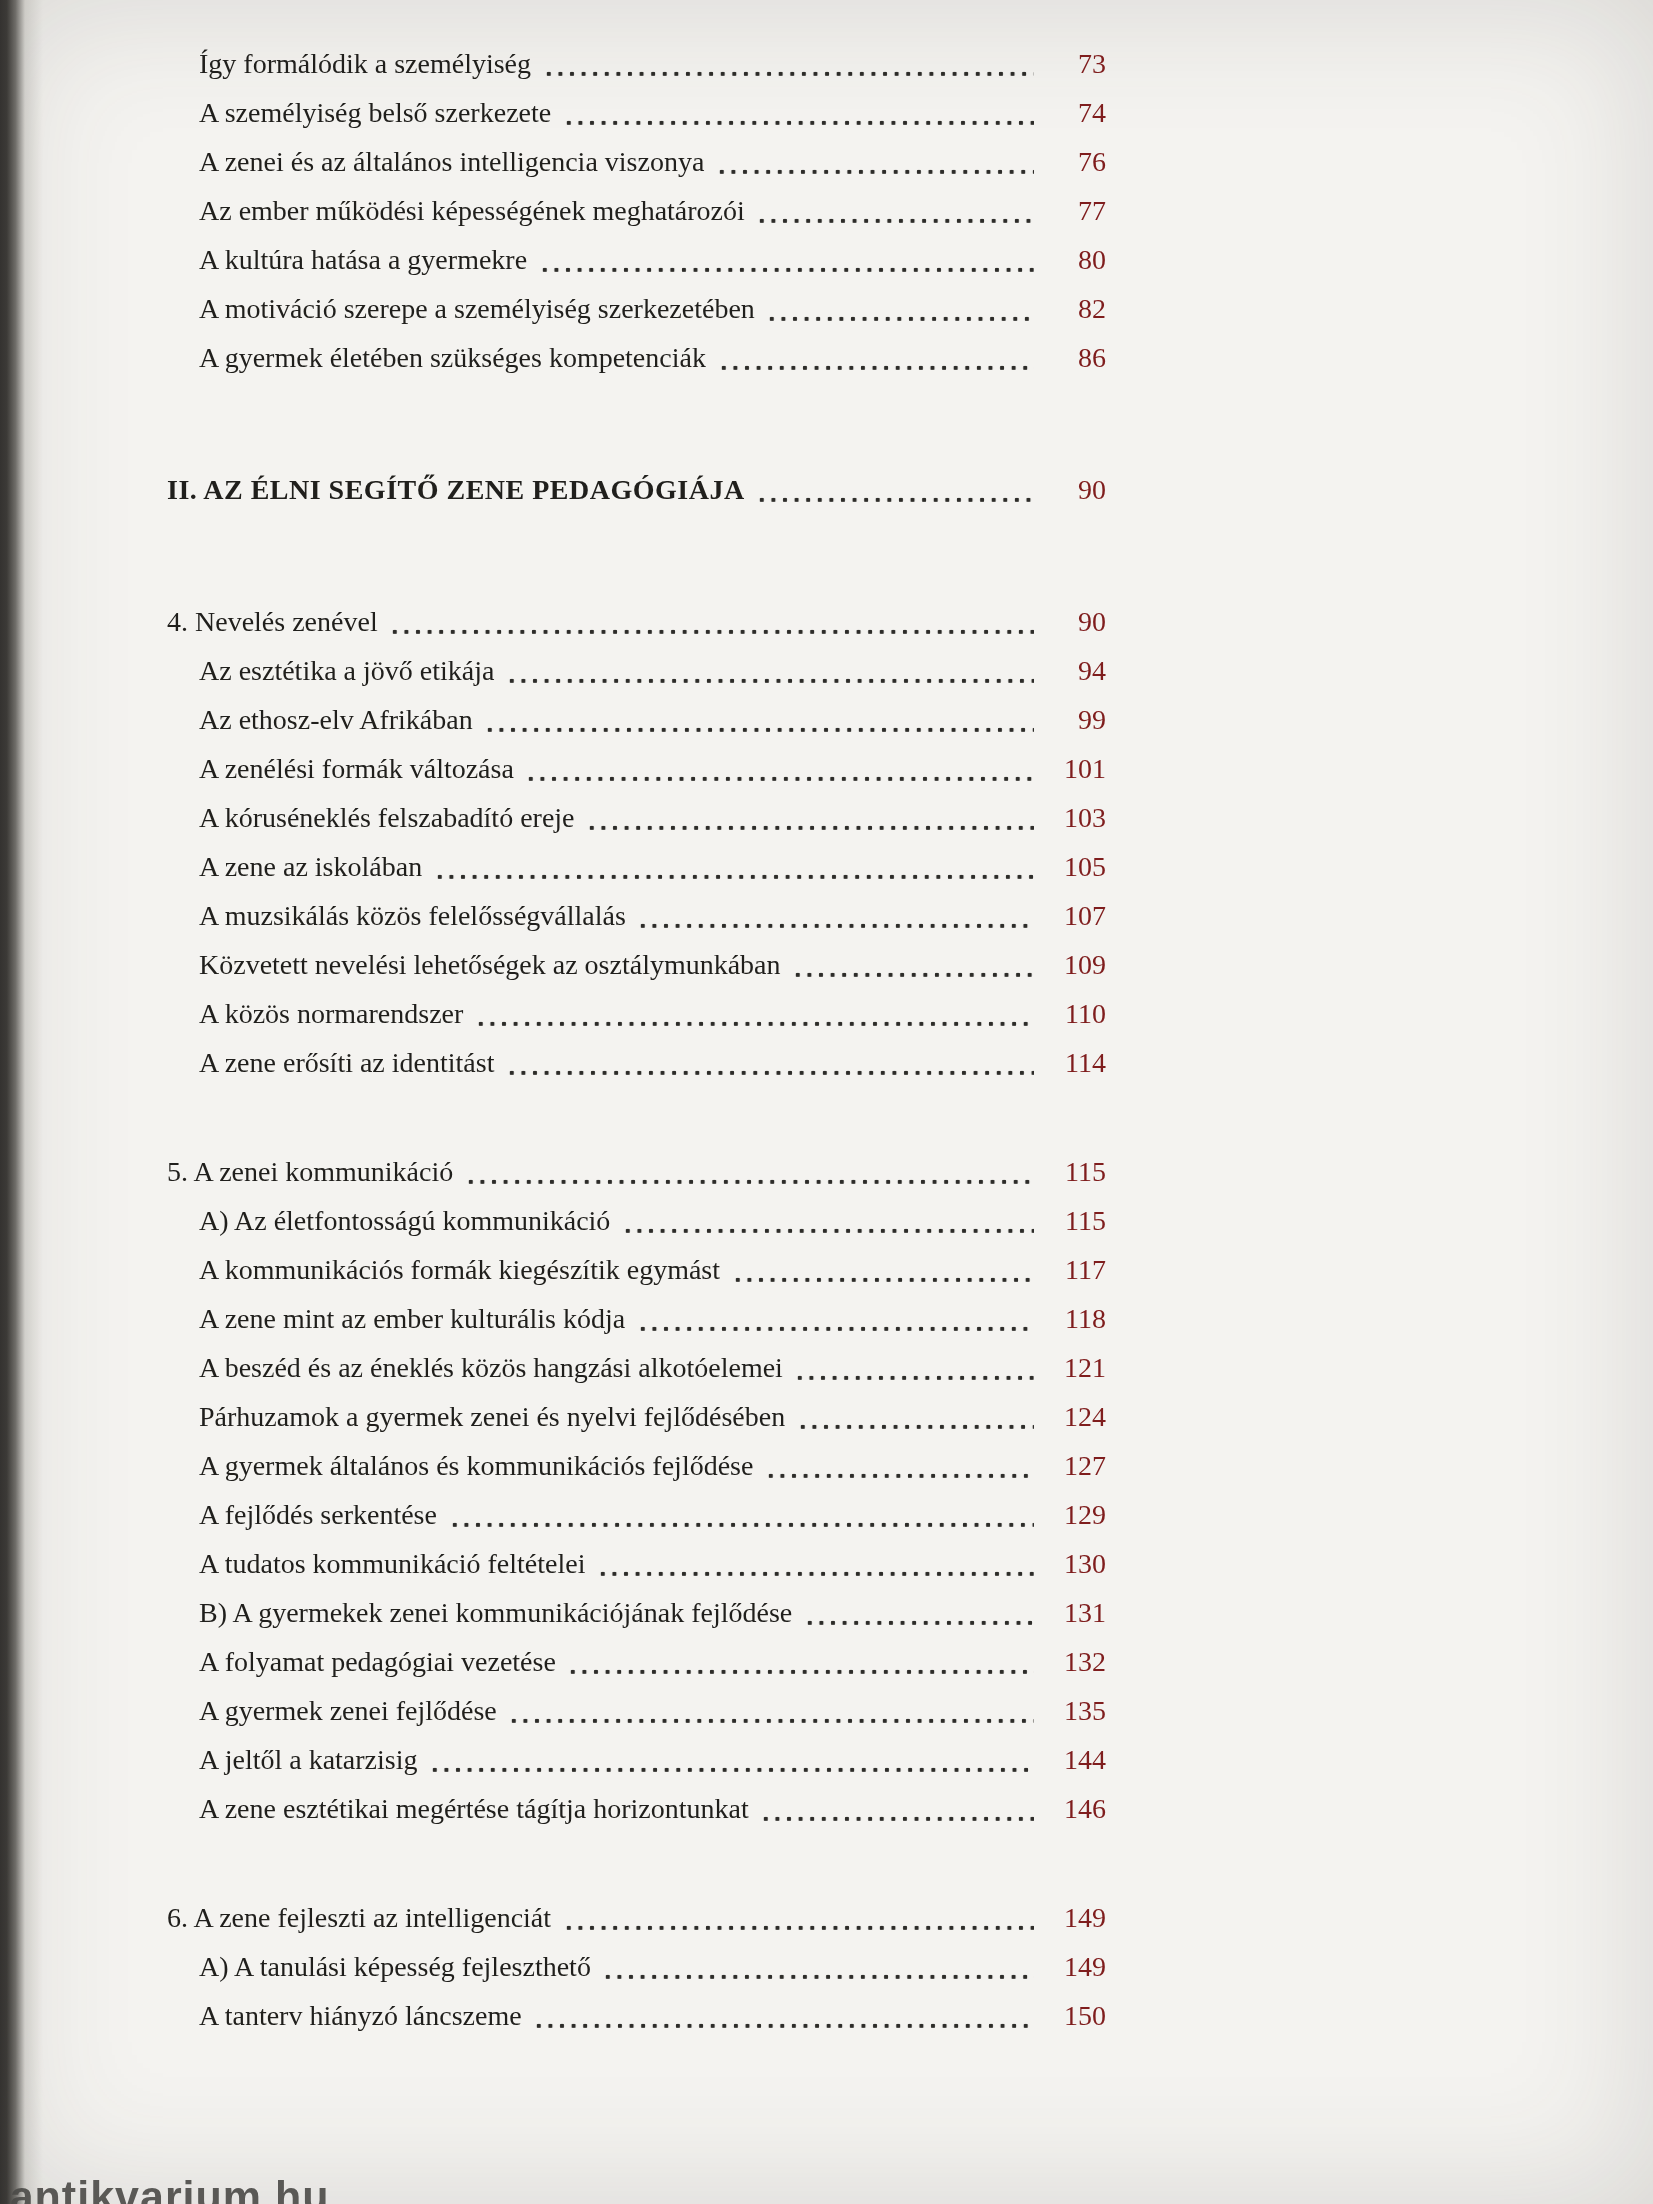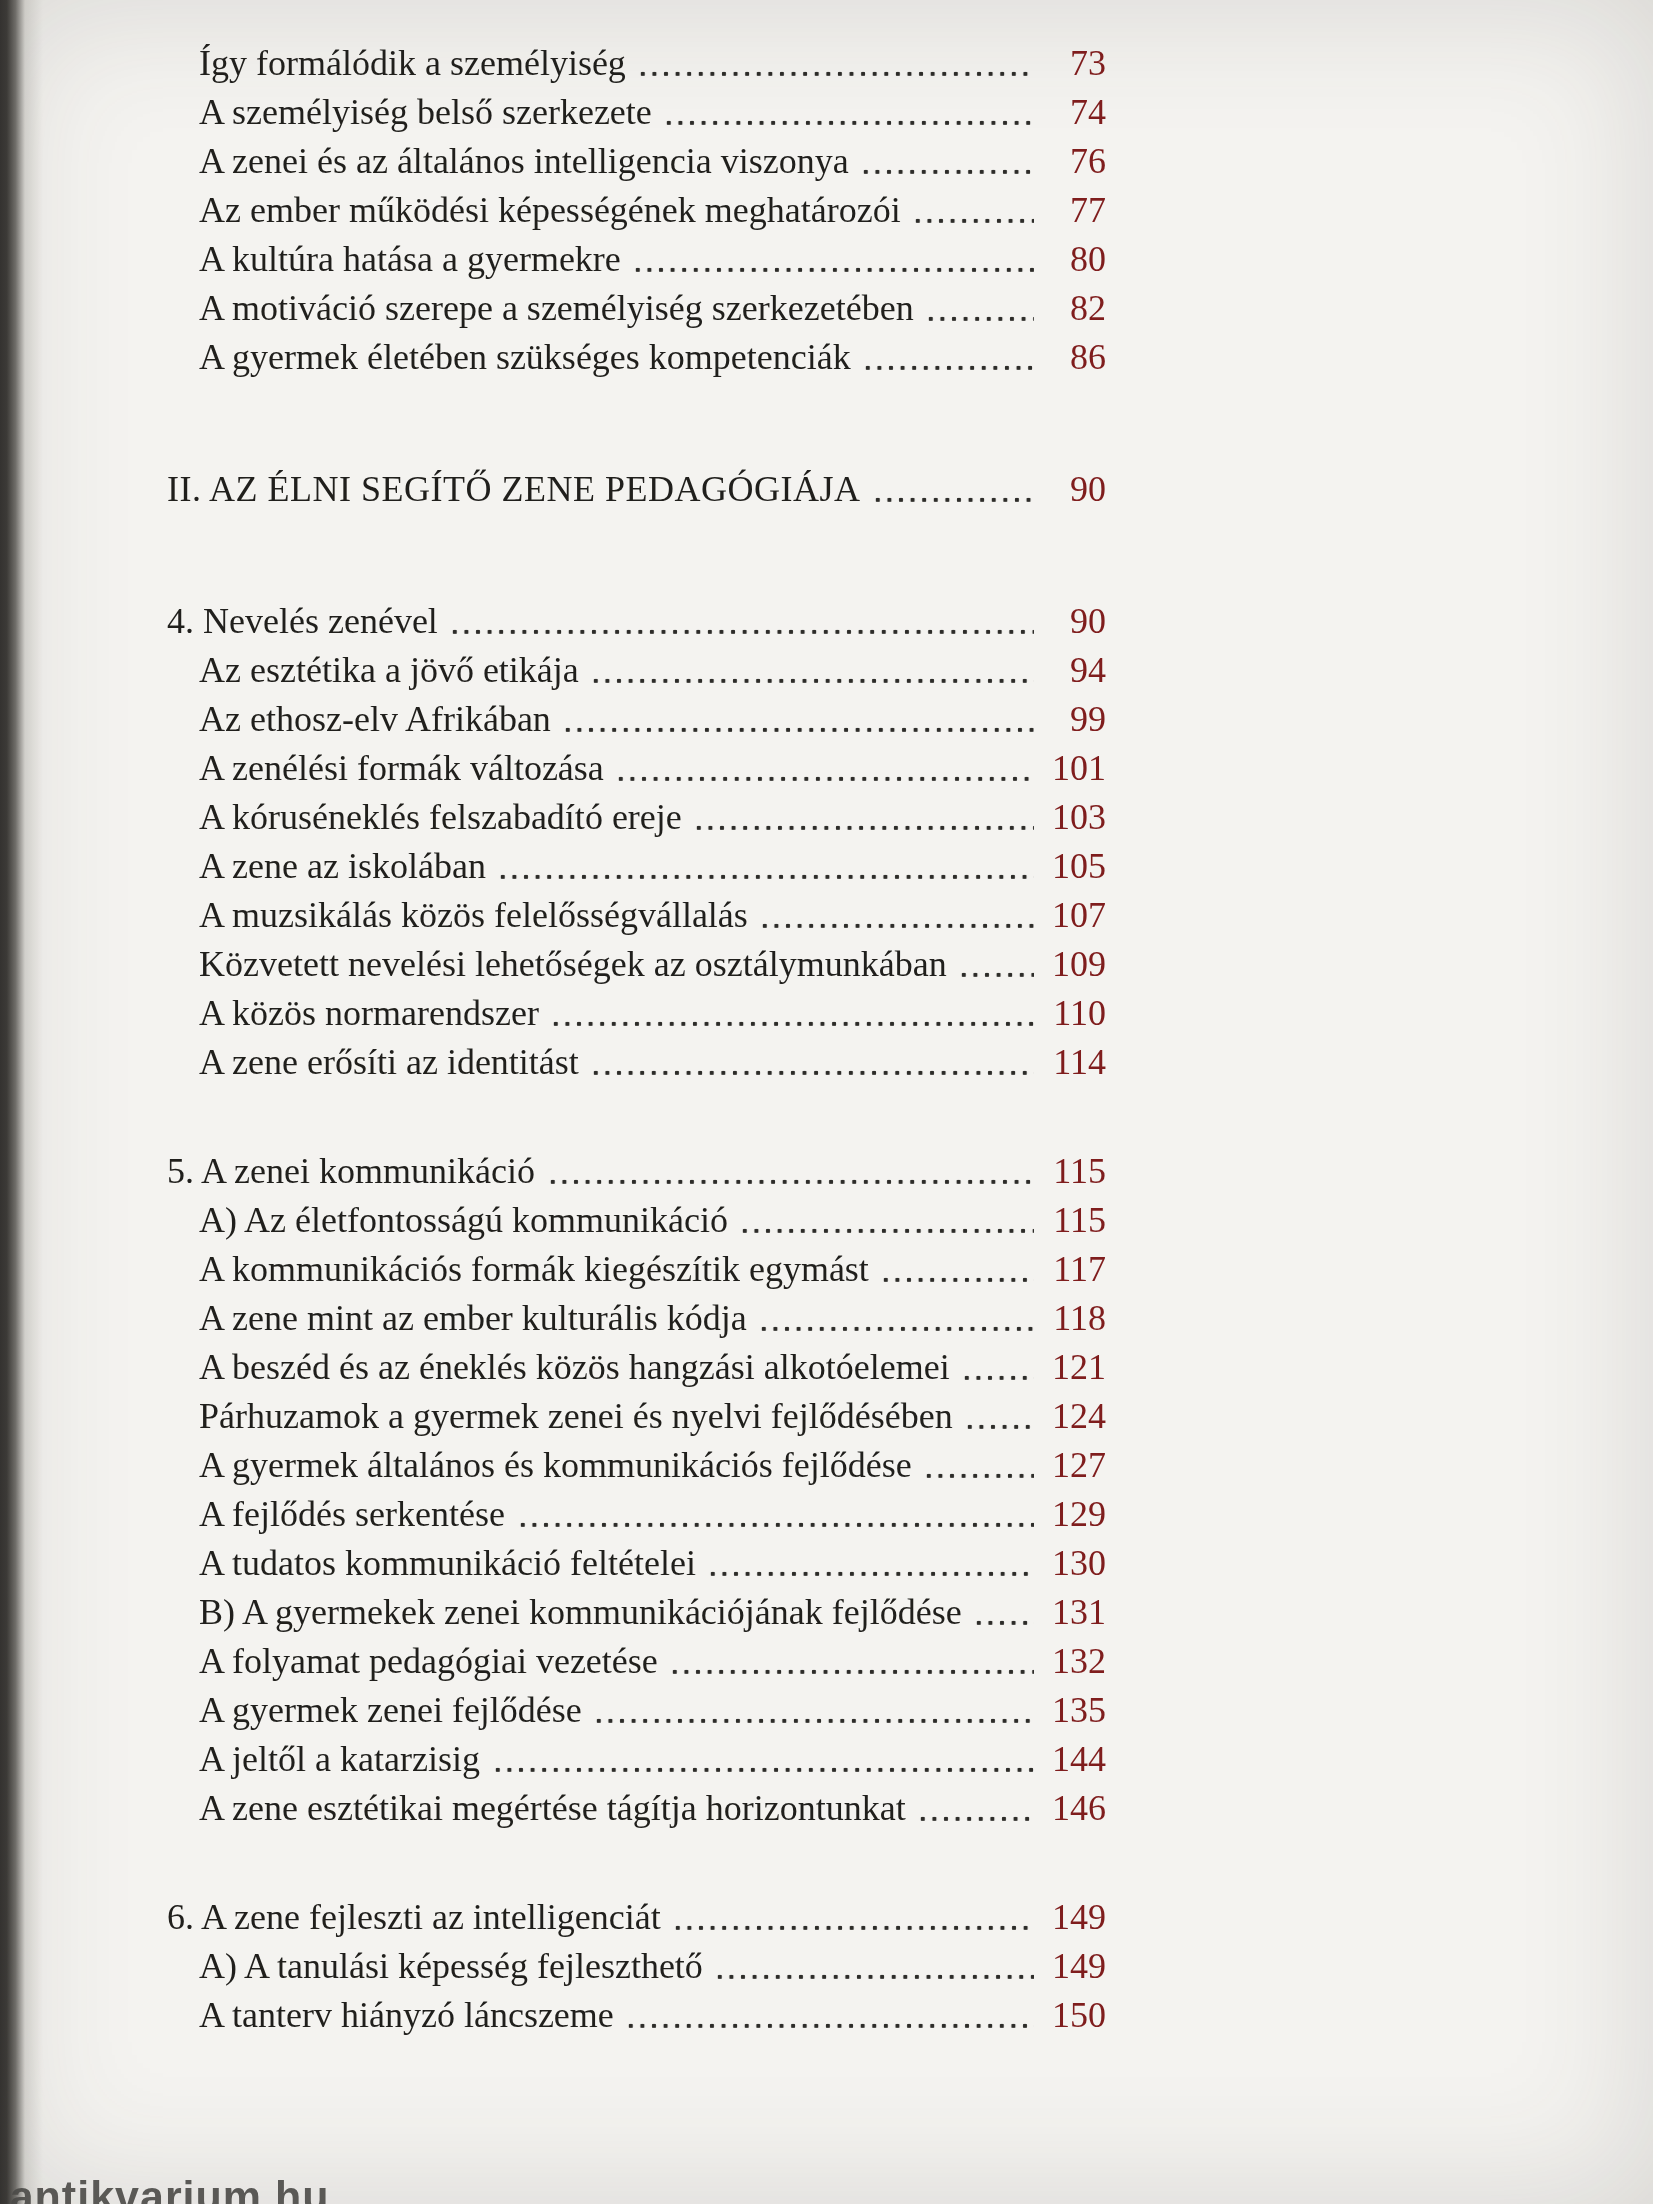--- a/index.html
+++ b/index.html
@@ -32,28 +32,29 @@
     left: 167px;
     top: 39px;
     width: 939px;
   }
   .toc-section.part   { margin: 83px 0; }
   .toc-section.chapter + .toc-section.chapter { margin-top: 60px; }
 
   .toc-row {
     display: flex;
     align-items: baseline;
-    font-size: 36px;
+    font-size: 28px;
     line-height: 49px;
     height: 49px;
     white-space: nowrap;
   }
   .toc-row.entry { padding-left: 32px; }
   .toc-row.part-heading .toc-label {
     letter-spacing: 0.5px;
+    font-weight: bold;
   }
   .toc-row.chapter-heading .toc-label {
   }
   .toc-label {
     flex: 0 0 auto;
     color: #201f1c;
   }
   .toc-dots {
     flex: 1 1 auto;
     align-self: flex-end;

